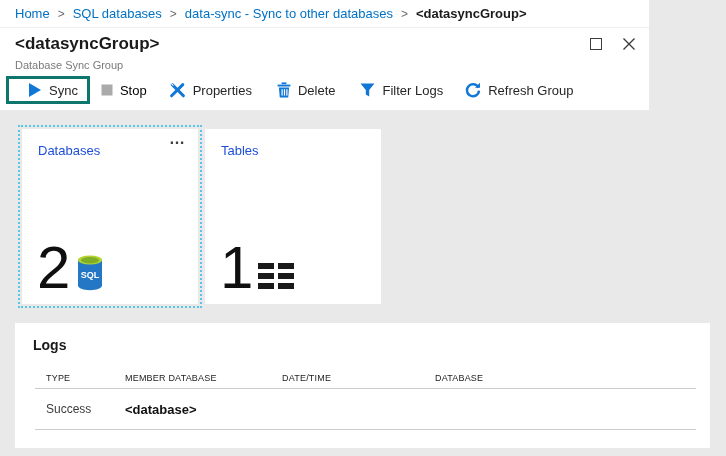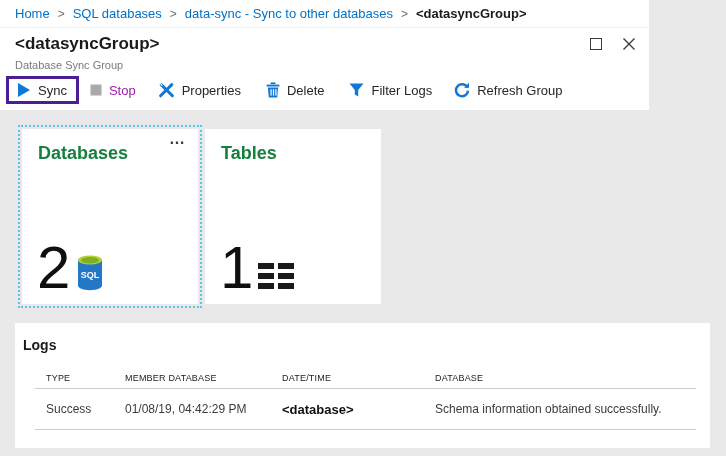--- a/index.html
+++ b/index.html
@@ -19,40 +19,40 @@
   .header { position:relative; height:43px; padding:6px 0 0 15px; }
   .page-title { font-size:17px; font-weight:bold; color:#1a1a1a; }
   .page-subtitle { font-size:11px; color:#7a7a7a; margin-top:5px; }
   .window-controls { position:absolute; top:8px; right:12px; display:flex; gap:17px; align-items:center; }
   .win-btn { width:16px; height:16px; display:flex; align-items:center; justify-content:center; cursor:pointer; }
   .maximize-glyph { width:12px; height:12px; border:1.5px solid #3c3c3c; background:#fff; }
 
   .toolbar { display:flex; align-items:center; height:38px; padding-left:6px;
              font-size:13px; color:#262626; }
   .tb-item { display:flex; align-items:center; gap:7px; cursor:pointer; white-space:nowrap; }
-  .sync-box { border:3px solid #4c1d95; padding:3px 9px 3px 8px; }
-  .tb-stop { margin-left:11px; color:#a21caf; }
+  .sync-box { border:3px solid #0f766e; padding:3px 9px 3px 19px; }
+  .tb-stop { margin-left:11px; color:#000000; }
   .tb-props { margin-left:22px; }
   .tb-delete { margin-left:25px; }
   .tb-filter { margin-left:25px; }
   .tb-refresh { margin-left:22px; }
 
   
   .tiles { position:absolute; left:22px; top:129px; display:flex; gap:7px; }
   .tile { position:relative; width:176px; height:175px; background:#fff; cursor:pointer; }
   .tile--selected { outline:2px dotted #57c6e9; outline-offset:2px; }
-  .tile-title { position:absolute; top:14px; left:16px; font-size:18px; font-weight:bold; color:#15803d; }
+  .tile-title { position:absolute; top:14px; left:16px; font-size:13px; font-weight:normal; color:#1d4ed8; }
   .tile-menu { position:absolute; top:2px; right:12px; font-size:16px; font-weight:bold;
                letter-spacing:1px; color:#404040; cursor:pointer; line-height:1; }
   .tile-bottom { position:absolute; left:15px; bottom:12px; display:flex; align-items:flex-end; gap:7px; }
   .tile-count { font-size:60px; line-height:0.8; color:#0f0f0f; letter-spacing:-2px; }
 
   
   .logs-card { position:absolute; left:15px; top:323px; width:695px; height:125px; background:#fff; }
-  .logs-title { padding:14px 0 0 8px; font-size:14px; font-weight:bold; color:#1a1a1a; }
+  .logs-title { padding:14px 0 0 18px; font-size:14px; font-weight:bold; color:#1a1a1a; }
   .lrow { display:grid; grid-template-columns:79px 157px 153px 1fr; padding-left:31px; align-items:center; }
   .lhead { margin-top:14px; height:21px; font-size:9px; font-weight:normal; color:#1c1c1c; letter-spacing:0.2px; }
   .ldata { height:40px; font-size:12px; color:#3b3b3b; }
   .cell-member { font-size:13px; font-weight:bold; color:#111; }
   .divider { height:1px; background:#cccccc; margin:0 14px 0 20px; }
 
   svg { display:block; }
 </style>
 </head>
 <body>
@@ -179,20 +179,18 @@
     <div class="lrow lhead">
       <span>TYPE</span>
       <span>MEMBER DATABASE</span>
       <span>DATE/TIME</span>
       <span>DATABASE</span>
     </div>
     <div class="divider"></div>
 
     <div class="lrow ldata">
       <span>Success</span>
-      <span>01/08/19, 04:42:29 PM</span>
       <span class="cell-member">&lt;database&gt;</span>
-      <span>Schema information obtained successfully.</span>
     </div>
     <div class="divider"></div>
   </div>
 
 </div>
 
 </body></html>

